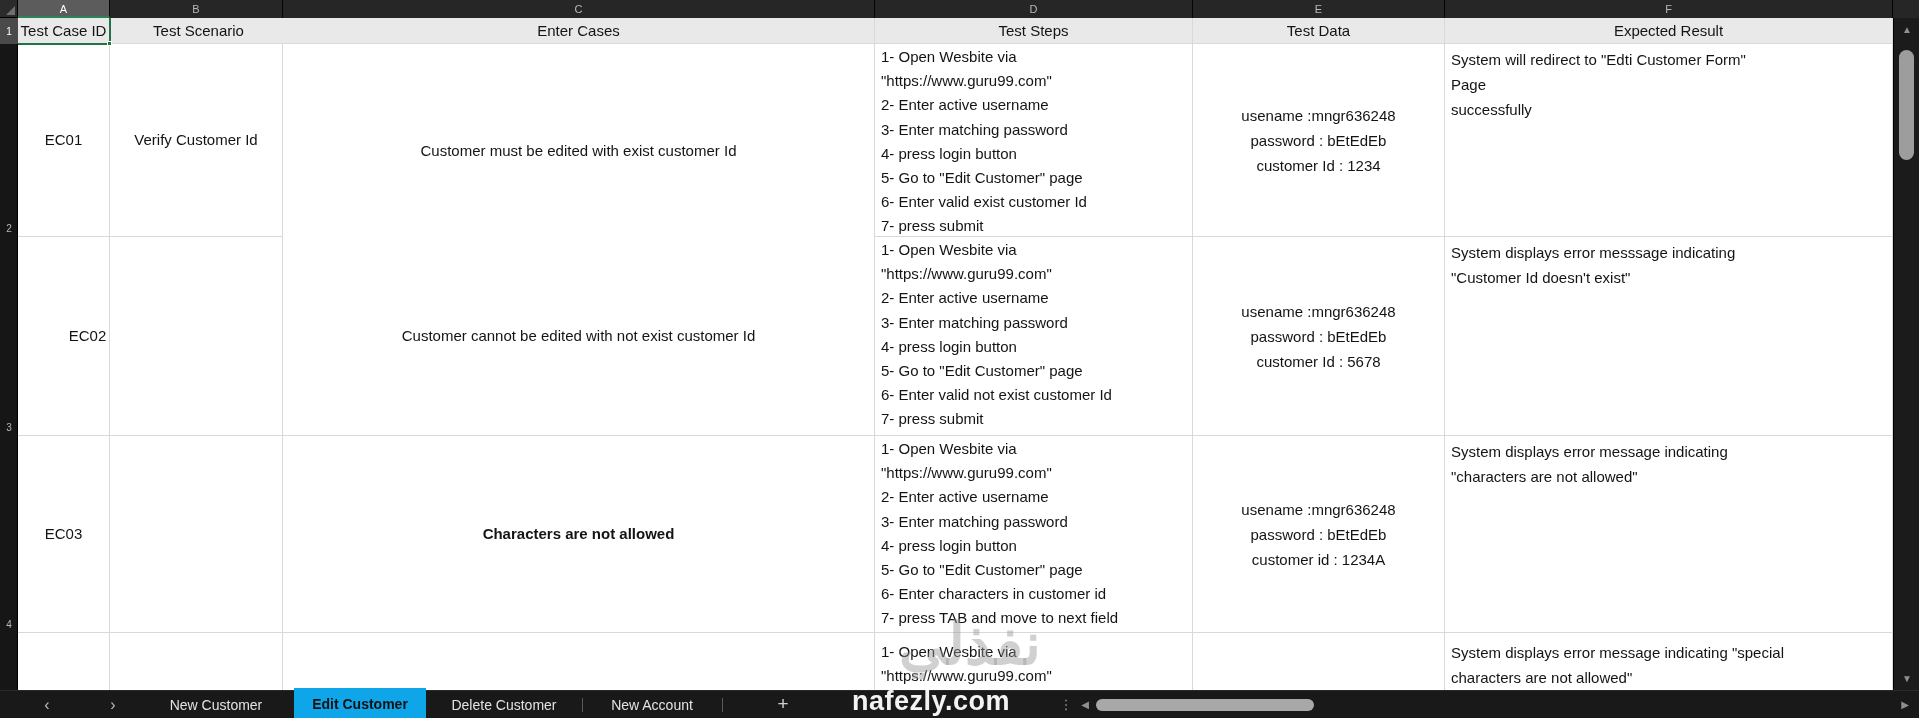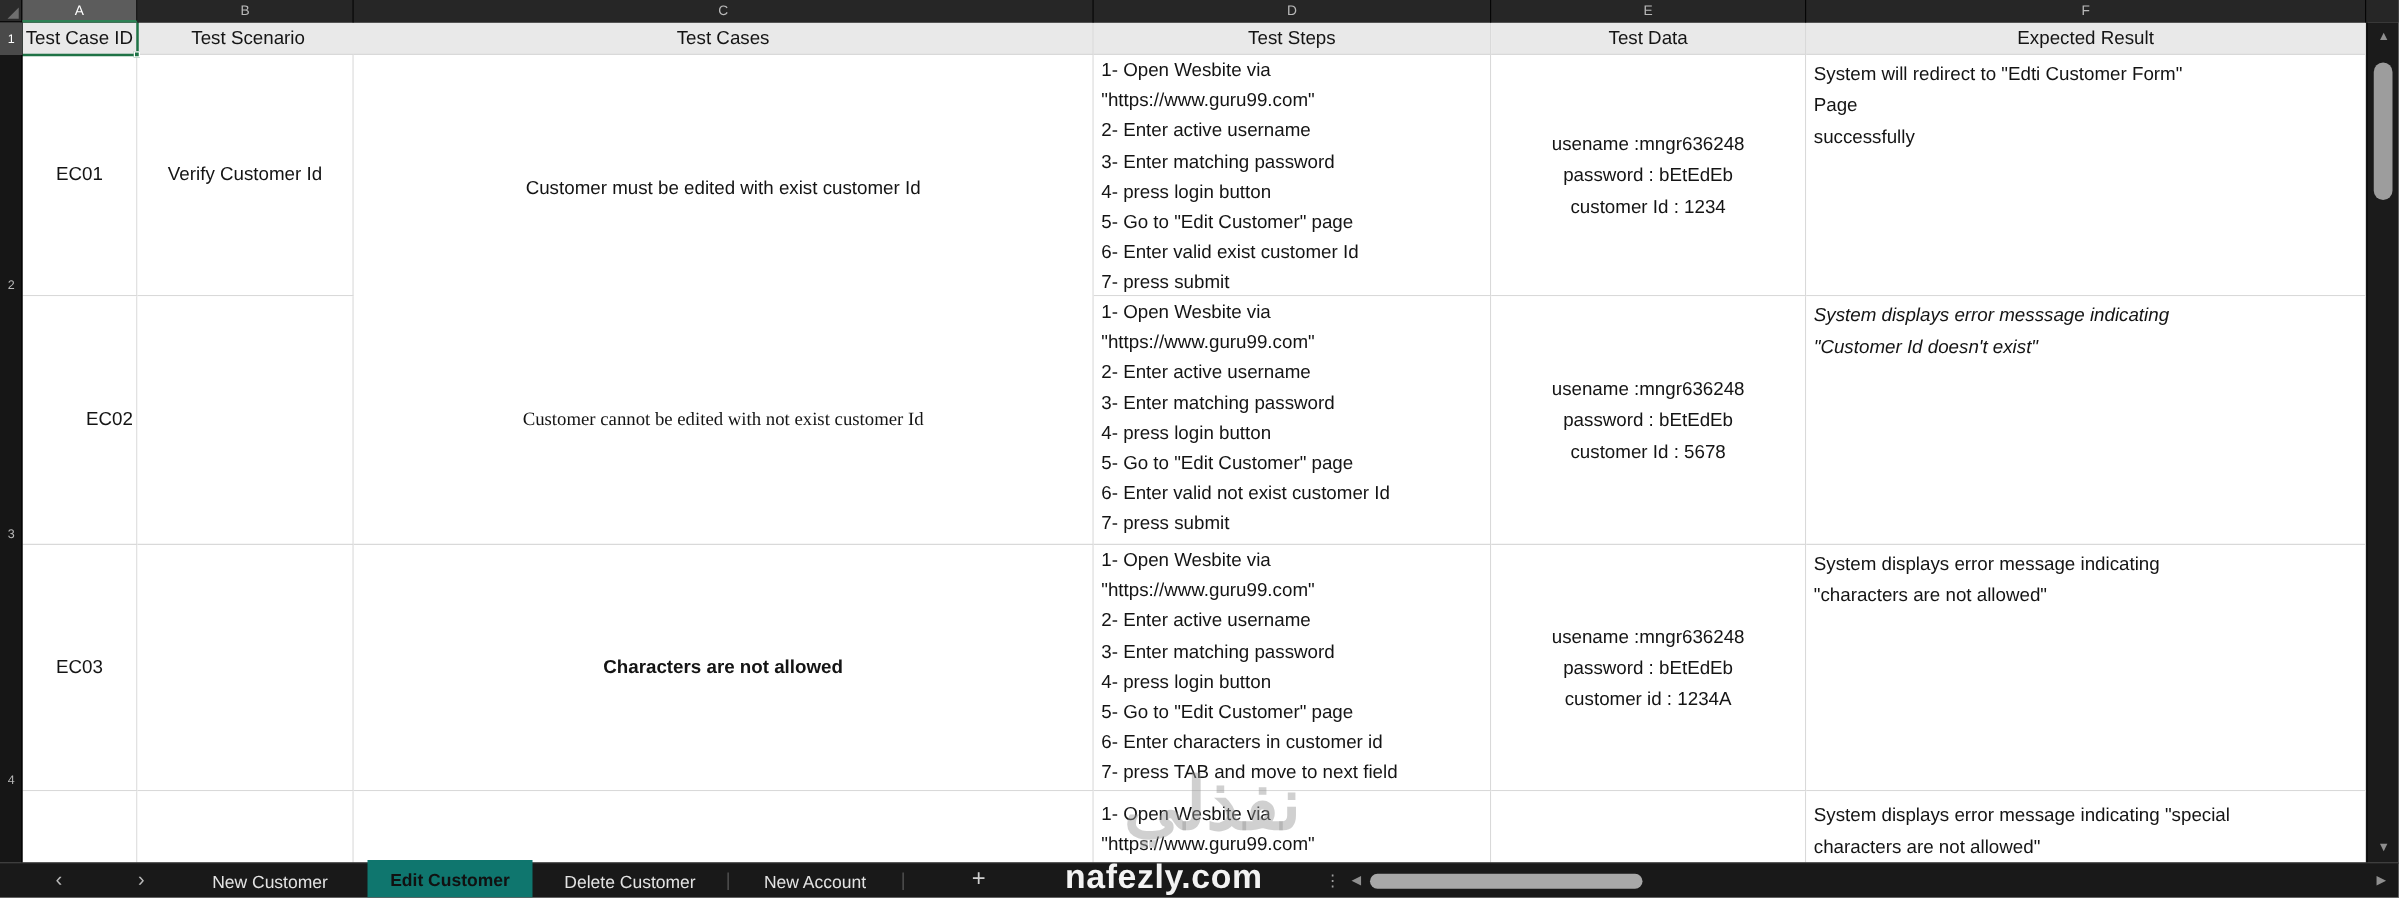--- a/index.html
+++ b/index.html
@@ -39,41 +39,41 @@
   .sel-border { position:absolute; left:16px; top:16px; width:95px; height:29px; border:2px solid #1f7346; z-index:20; pointer-events:none; }
   .sel-handle { position:absolute; right:-3px; bottom:-3px; width:5px; height:5px; background:#1f7346; border:1px solid #fff; }
   
   .vscroll { position:absolute; left:1893px; top:18px; width:26px; height:672px; background:#1b1b1b; border-left:1px solid #000; z-index:32; }
   .vscroll .arrow { position:absolute; left:0; width:26px; text-align:center; color:#8f8f8f; font-size:10px; }
   .vthumb { position:absolute; left:5px; top:32px; width:15px; height:110px; background:#9d9d9d; border-radius:8px; }
   
   .tabbar { position:absolute; left:0; top:690px; width:1919px; height:28px; background:#191919; z-index:40; border-top:1px solid #2a2a2a; }
   .navarrow { position:absolute; top:0; height:28px; line-height:28px; color:#b9b9b9; font-size:16px; text-align:center; width:30px; }
   .sheettab { position:absolute; top:0; height:28px; line-height:28px; color:#e3e3e3; font-size:14px; text-align:center; }
-  .sheettab.active { background:#0f766e; color:#111; font-weight:bold; top:-3px; height:31px; line-height:32px; z-index:41; }
+  .sheettab.active { background:#0ea5e9; color:#111; font-weight:bold; top:-3px; height:31px; line-height:32px; z-index:41; }
   .tabsep { position:absolute; top:7px; width:1px; height:14px; background:#5a5a5a; }
   .addtab { position:absolute; top:0; height:28px; line-height:26px; color:#cfcfcf; font-size:19px; width:30px; text-align:center; }
   .kebab { position:absolute; top:0; height:28px; line-height:28px; color:#9f9f9f; font-size:13px; width:16px; text-align:center; letter-spacing:0; }
   .hscroll-track { position:absolute; left:1085px; top:0; width:818px; height:28px; }
   .hs-arrow { position:absolute; top:0; height:28px; line-height:28px; color:#8f8f8f; font-size:10px; width:14px; text-align:center; }
   .hthumb { position:absolute; left:1096px; top:8px; width:218px; height:12px; background:#a8a8a8; border-radius:7px; }
   
   .wm-ghost { position:absolute; left:855px; top:598px; width:230px; height:92px; z-index:35;
     color:rgba(150,150,150,0.45); font-size:58px; font-weight:bold; text-align:center; line-height:92px; pointer-events:none; }
   .wm-text { position:absolute; left:852px; top:686px; z-index:45; color:rgba(255,255,255,0.95);
     font-size:27px; font-weight:bold; letter-spacing:0.5px; pointer-events:none; }
 </style>
 </head>
 <body>
 
 <div id="stage">
 
   <div class="cell hdr" style="left:18px; top:18px; width:92px; height:26px;">Test Case ID</div>
   <div class="cell hdr" style="left:110px; top:18px; width:178px; height:26px;">Test Scenario</div>
-  <div class="cell hdr" style="left:283px; top:18px; width:592px; height:26px;">Test Cases</div>
+  <div class="cell hdr" style="left:283px; top:18px; width:592px; height:26px;">Enter Cases</div>
   <div class="cell hdr" style="left:875px; top:18px; width:318px; height:26px;">Test Steps</div>
   <div class="cell hdr" style="left:1445px; top:18px; width:448px; height:26px;">Expected Result</div>
   <div class="cell hdr" style="left:1193px; top:18px; width:252px; height:26px;">Test Data</div>
 
   <div class="cell" style="left:18px;   top:44px; width:92px;  height:193px;">EC01</div>
   <div class="cell" style="left:110px;  top:44px; width:173px; height:193px;">Verify Customer Id</div>
   <div class="cell" style="left:283px;  top:44px; width:592px; height:214px;">Customer must be edited with exist customer Id</div>
   <div class="cell steps" style="left:875px;  top:44px; width:318px; height:193px;">1- Open Wesbite via
 "https://www.guru99.com"
 2- Enter active username
@@ -84,33 +84,33 @@
 7- press submit</div>
   <div class="cell tdata" style="left:1193px; top:44px; width:252px; height:193px;">usename :mngr636248
 password : bEtEdEb
 customer Id : 1234</div>
   <div class="cell result" style="left:1445px; top:44px; width:448px; height:193px;">System will redirect to "Edti Customer Form"
 Page
 successfully</div>
 
   <div class="cell" style="left:18px;   top:237px; width:92px;  height:199px;padding-left:48px;">EC02</div>
   <div class="cell" style="left:110px;  top:237px; width:173px; height:199px;"></div>
-  <div class="cell" style="left:283px;  top:237px; width:592px; height:199px;font-family:Liberation Serif, serif;">Customer cannot be edited with not exist customer Id</div>
+  <div class="cell" style="left:283px;  top:237px; width:592px; height:199px;">Customer cannot be edited with not exist customer Id</div>
   <div class="cell steps" style="left:875px;  top:237px; width:318px; height:199px;">1- Open Wesbite via
 "https://www.guru99.com"
 2- Enter active username
 3- Enter matching password
 4- press login button
 5- Go to "Edit Customer" page
 6- Enter valid not exist customer Id
 7- press submit</div>
   <div class="cell tdata" style="left:1193px; top:237px; width:252px; height:199px;">usename :mngr636248
 password : bEtEdEb
 customer Id : 5678</div>
-  <div class="cell result" style="left:1445px; top:237px; width:448px; height:199px;font-style:italic;">System displays error messsage indicating
+  <div class="cell result" style="left:1445px; top:237px; width:448px; height:199px;">System displays error messsage indicating
 "Customer Id doesn't exist"</div>
 
   <div class="cell" style="left:18px;   top:436px; width:92px;  height:197px;">EC03</div>
   <div class="cell" style="left:110px;  top:436px; width:173px; height:197px;"></div>
   <div class="cell" style="left:283px;  top:436px; width:592px; height:197px;font-weight:bold;">Characters are not allowed</div>
   <div class="cell steps" style="left:875px;  top:436px; width:318px; height:197px;">1- Open Wesbite via
 "https://www.guru99.com"
 2- Enter active username
 3- Enter matching password
 4- press login button

